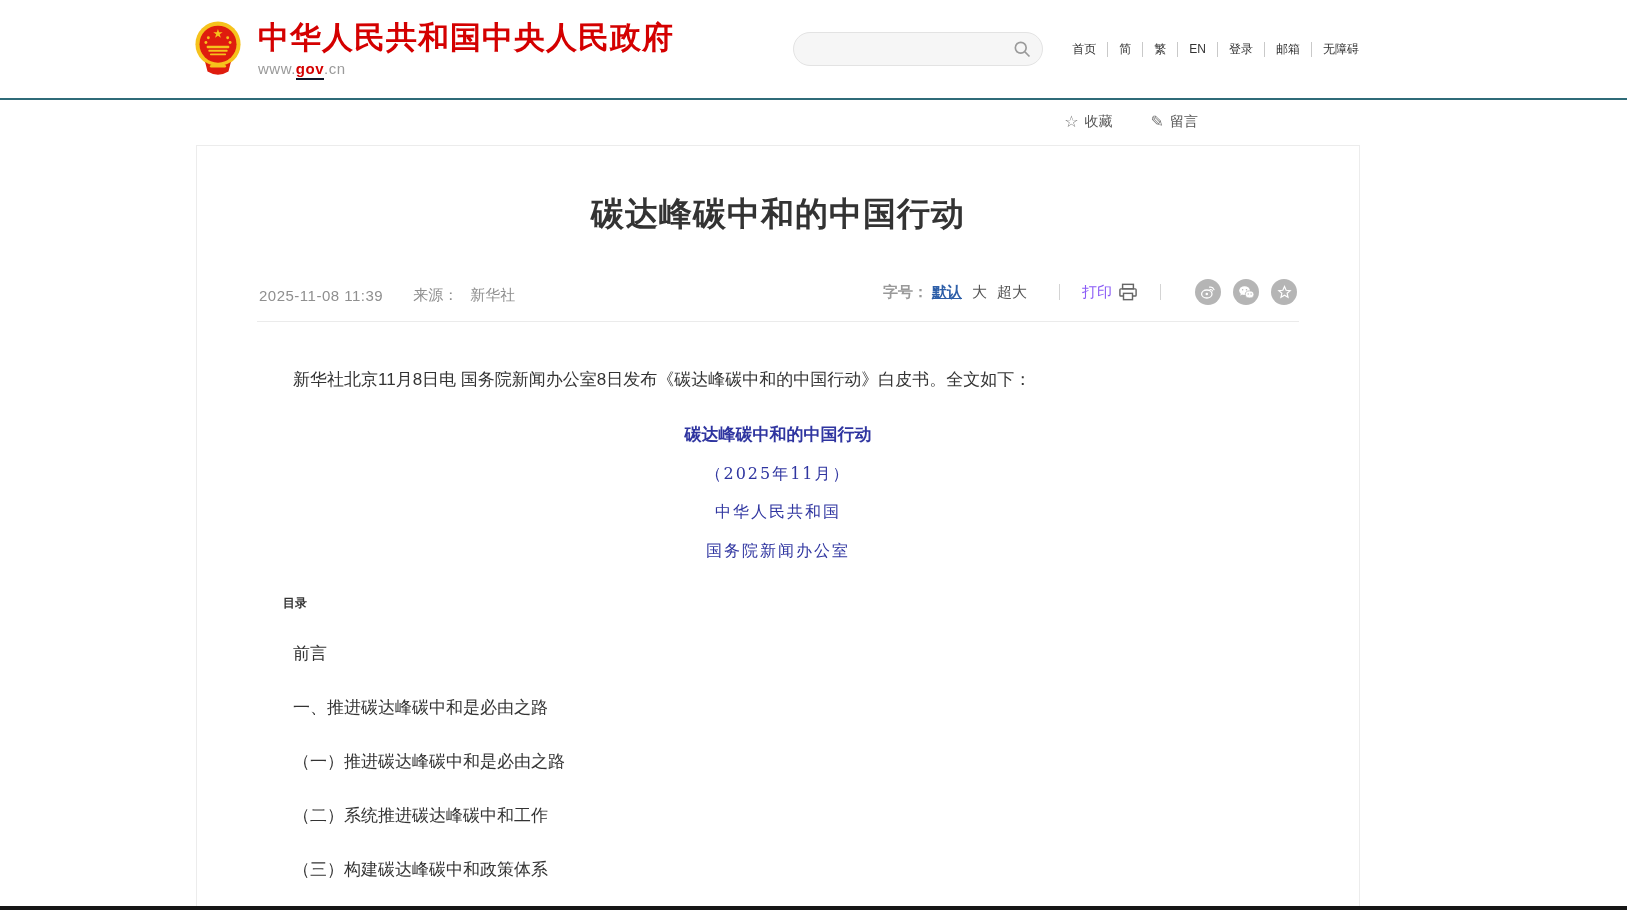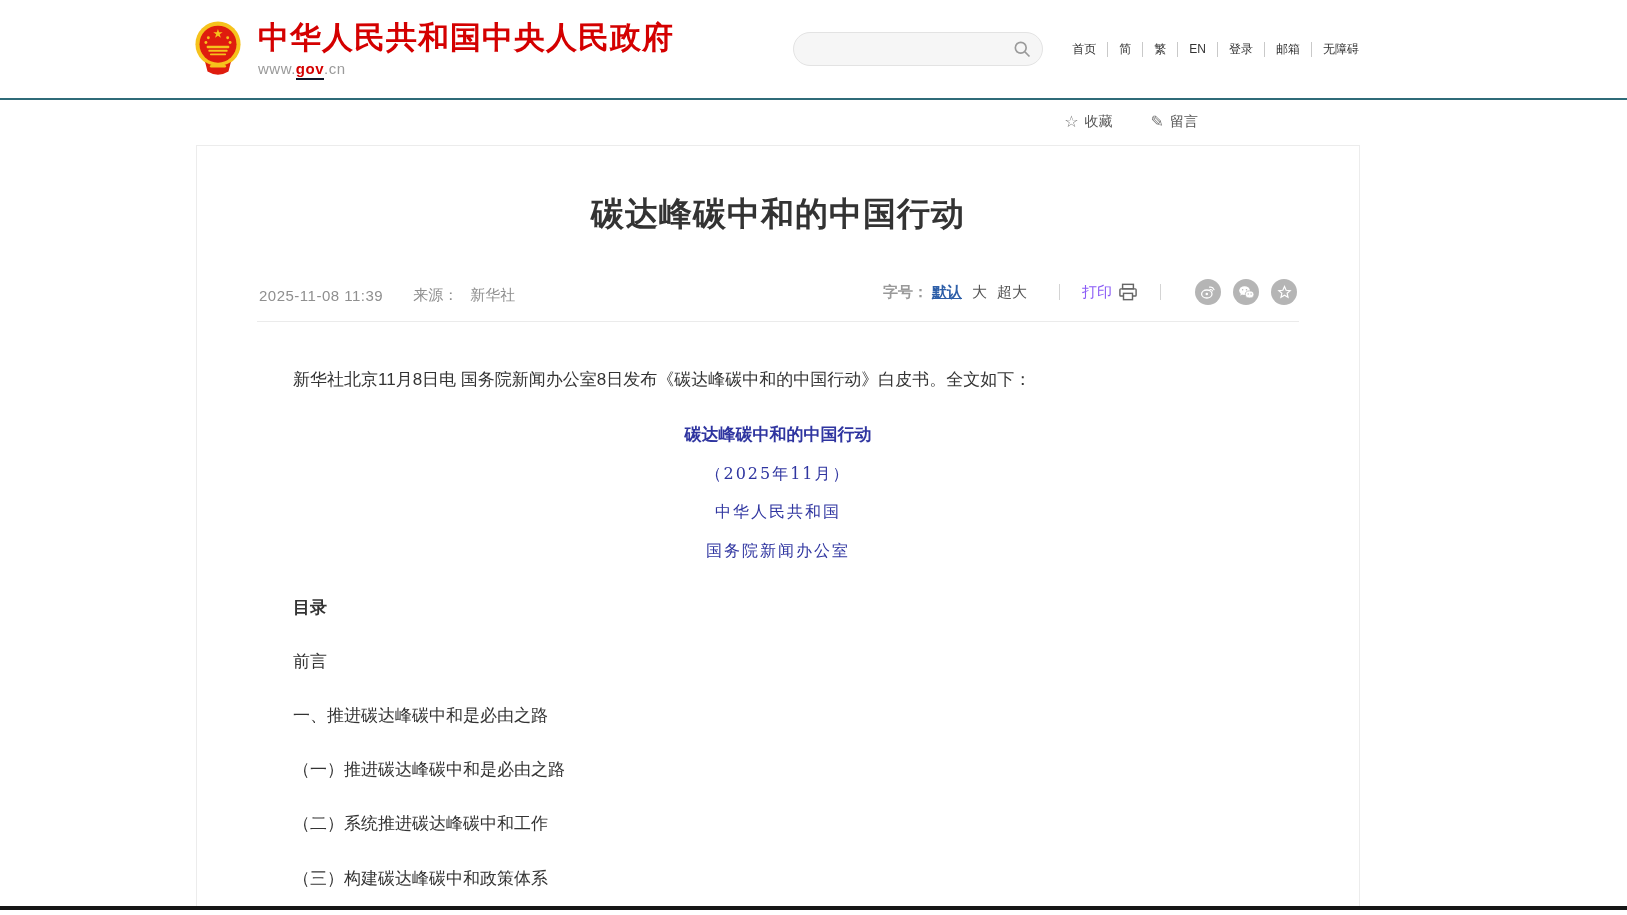--- a/index.html
+++ b/index.html
@@ -70,21 +70,21 @@
   }
   .meta-divider { border:none; border-top:1px solid #ebebeb; margin:16px 60px 0; }
 
   
   .article-body { padding:0 62px; font-size:17px; color:#333; }
   .article-body p { margin:0; line-height:1.65; }
   .p-indent { text-indent:2em; }
   .intro { margin-top:44px !important; }
   .doc-title { text-align:center; color:#2f35a0; font-weight:bold; font-size:17px; margin-top:27px !important; }
   .doc-line { text-align:center; color:#2f35a0; font-family:"DejaVu Serif",serif; font-size:16px; margin-top:12px !important; letter-spacing:2px; }
-  .toc-heading { font-weight:bold; margin-top:30px !important; text-indent:2em; font-size:17px;font-family:Liberation Serif, serif; }
+  .toc-heading { font-weight:bold; margin-top:30px !important; text-indent:2em; font-size:12px;font-family:Liberation Serif, serif; }
   .toc-item { text-indent:2em; margin-top:26px !important; }
 
   
   .bottom-cover { position:absolute; left:0; top:910px; width:1627px; height:5px; background:#fff; z-index:9; }
   .dark-bar { position:absolute; left:0; top:906px; width:1627px; height:4px; background:#161616; z-index:10; }
 </style>
 </head>
 <body>
 
 <div class="header">

